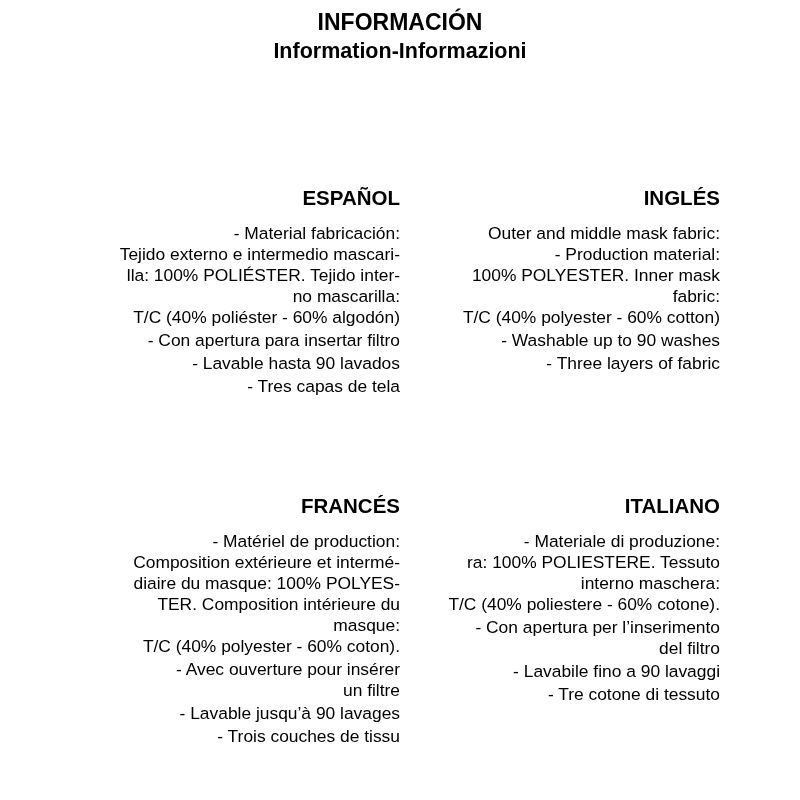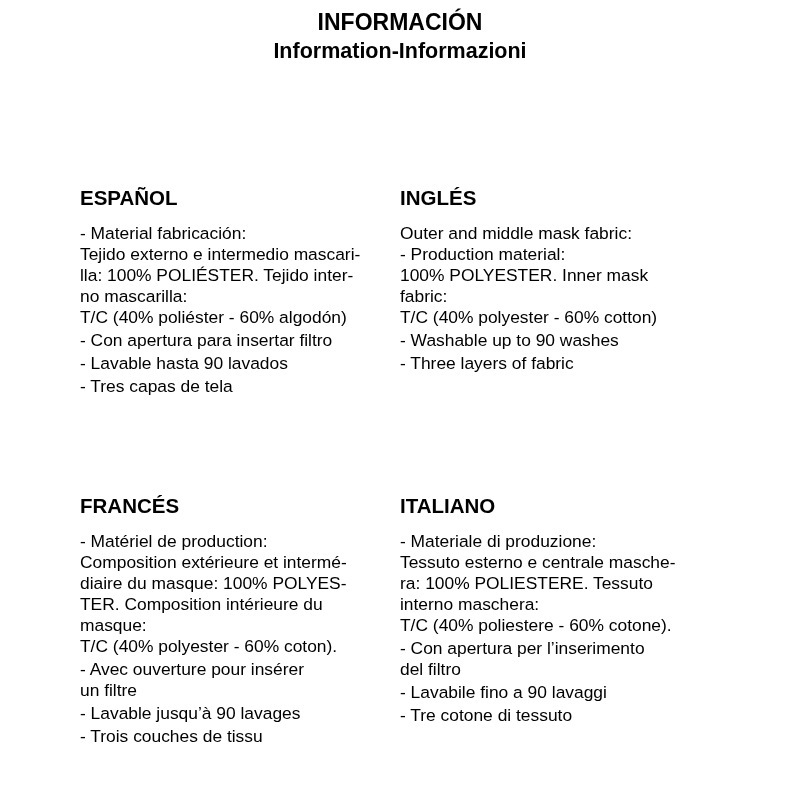--- a/index.html
+++ b/index.html
@@ -33,21 +33,21 @@
   }
   .grid {
     display: grid;
     grid-template-columns: 320px 320px;
     justify-content: center;
     column-gap: 0;
     row-gap: 96px;
     margin-top: 120px;
   }
   .section {
-    text-align: left;
+    text-align: right;
   }
   .section-heading {
     font-size: 20.5px;
     font-weight: 700;
     line-height: 25px;
     margin: 0 0 13px 0;
   }
   .group { margin-bottom: 2px; }
   .group:last-child { margin-bottom: 0; }
   .body-line {
@@ -129,21 +129,20 @@
             <div class="body-line">- Trois couches de tissu</div>
           </div>
         </div>
     </section>
 
     <section class="section">
       <h2 class="section-heading">ITALIANO</h2>
       <div class="section-body">
           <div class="group">
             <div class="body-line">- Materiale di produzione:</div>
-            <div class="body-line">Tessuto esterno e centrale masche-</div>
             <div class="body-line">ra: 100% POLIESTERE. Tessuto</div>
             <div class="body-line">interno maschera:</div>
             <div class="body-line">T/C (40% poliestere - 60% cotone).</div>
           </div>
           <div class="group">
             <div class="body-line">- Con apertura per l’inserimento</div>
             <div class="body-line">del filtro</div>
           </div>
           <div class="group">
             <div class="body-line">- Lavabile fino a 90 lavaggi</div>

